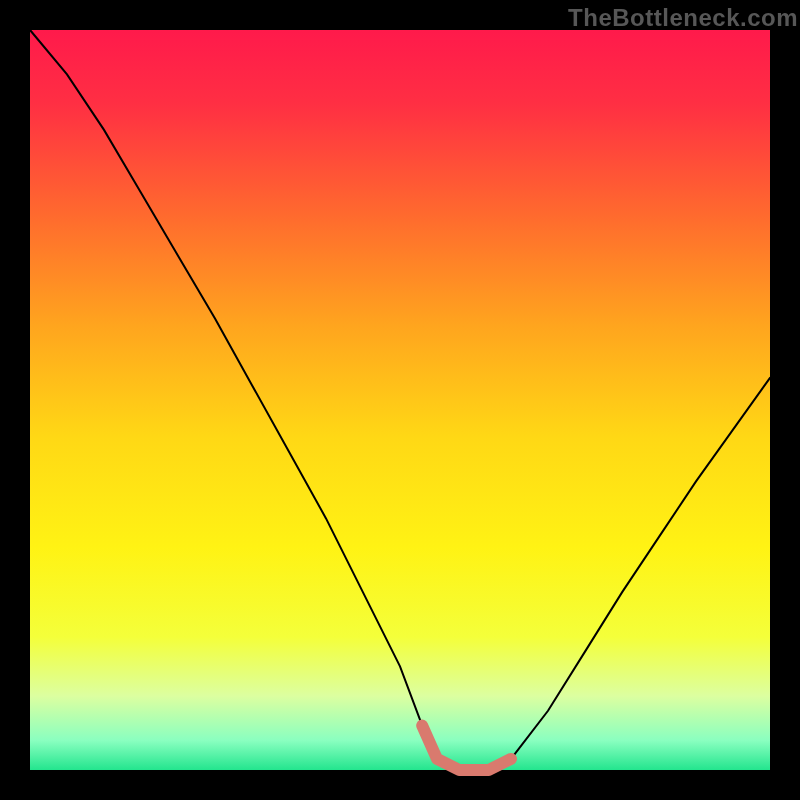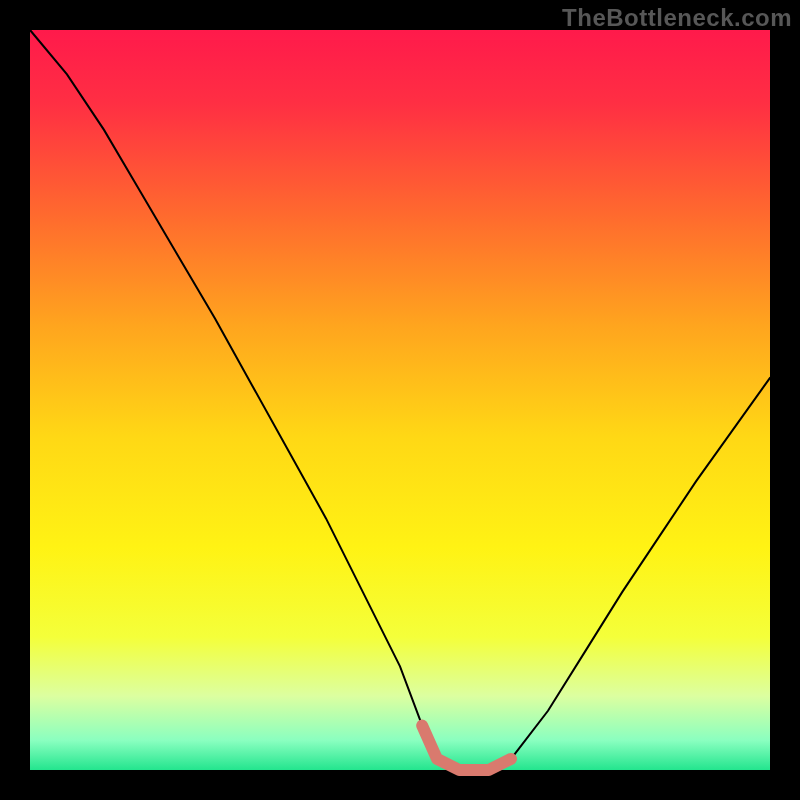--- a/index.html
+++ b/index.html
@@ -13,21 +13,21 @@
   }
   .frame {
     position: relative;
     width: 800px;
     height: 800px;
     background: #000;
   }
   .watermark {
     position: absolute;
     top: 4px;
-    right: 8px;
+    right: 2px;
     font-size: 24px;
     font-weight: bold;
     color: #575757;
     letter-spacing: 0.5px;
     z-index: 10;
   }
   svg {
     position: absolute;
     top: 0;
     left: 0;

